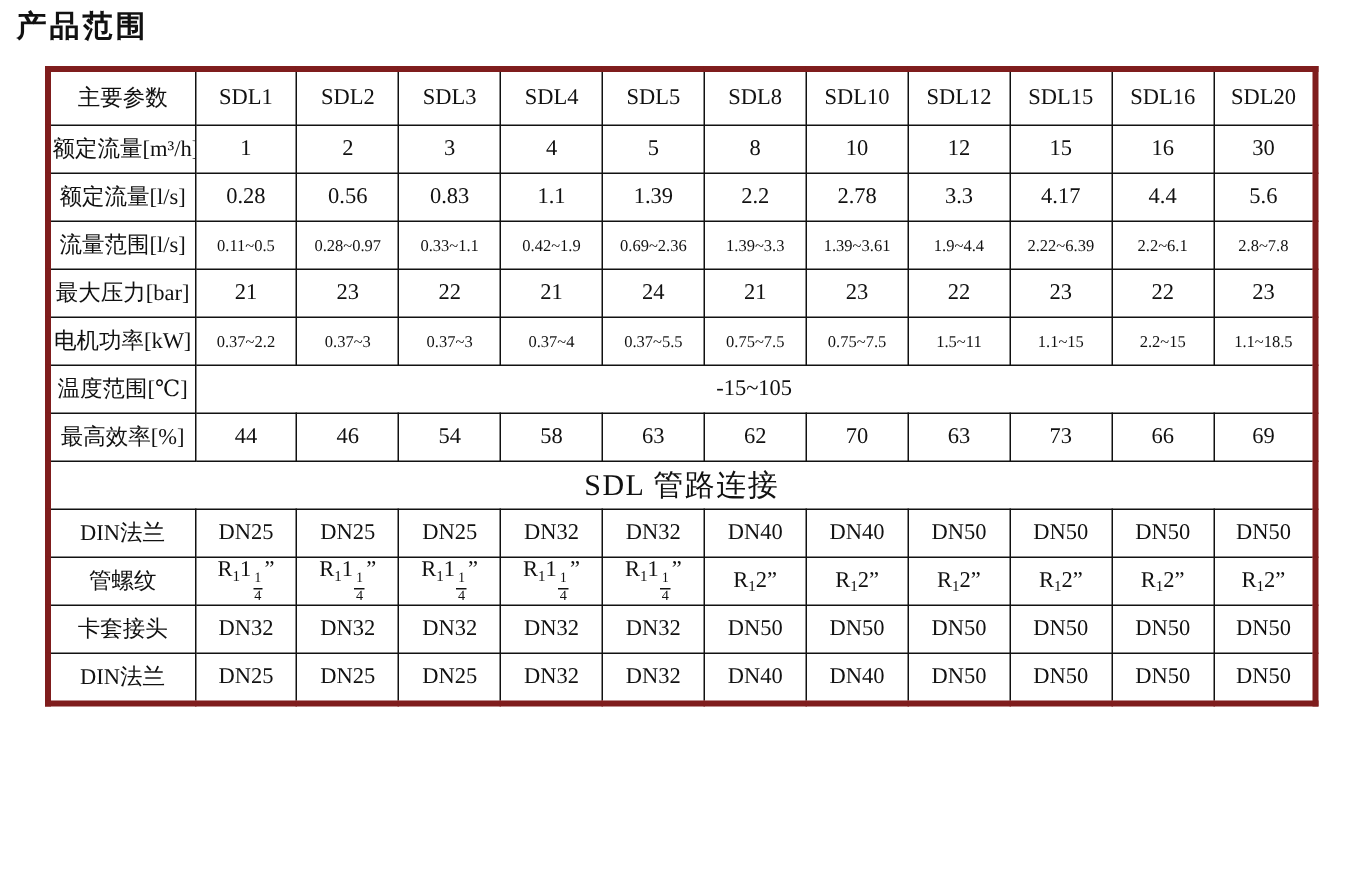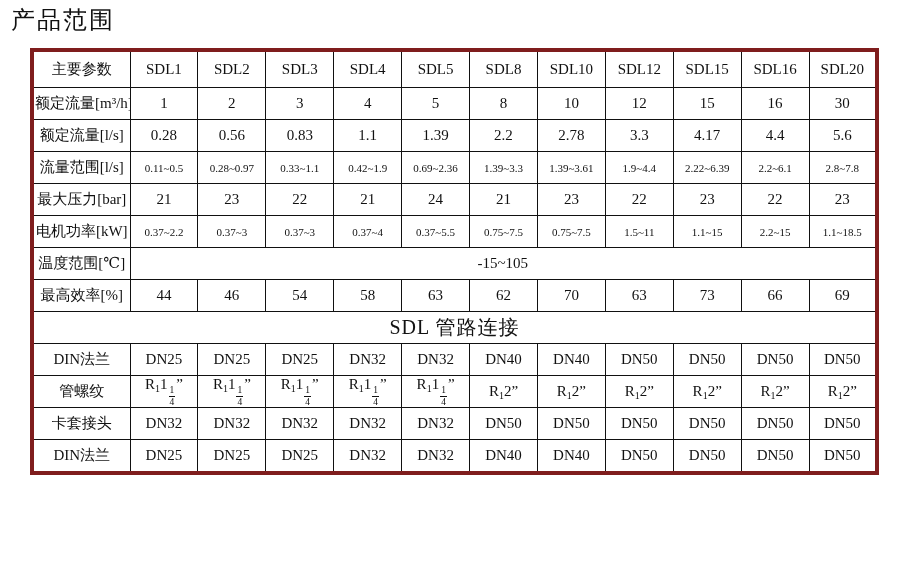--- a/index.html
+++ b/index.html
@@ -9,22 +9,22 @@
   }
   body {
     width: 900px;
     height: 579px;
     overflow: hidden;
     color: #111111;
     font-family: "Liberation Serif", "DejaVu Serif", serif;
   }
   .page-title {
     font-family: "Liberation Sans", "DejaVu Sans", sans-serif;
-    font-weight: normal;
-    font-size: 24px;
+    font-weight: bold;
+    font-size: 20px;
     letter-spacing: 2px;
     color: #111111;
     margin: 7px 0 0 11px;
     line-height: 1.1;
   }
   table.spec {
     margin: 15px 0 0 30px;
     width: 849px;
     table-layout: fixed;
     border-collapse: collapse;

